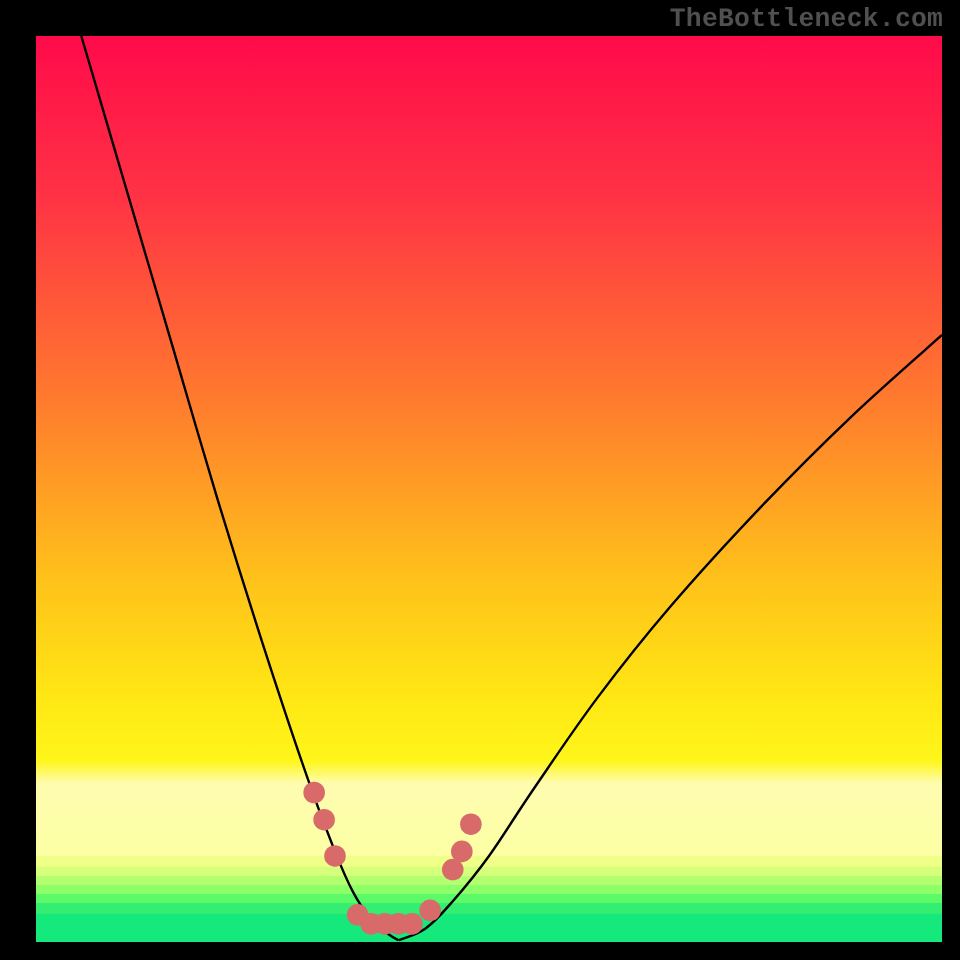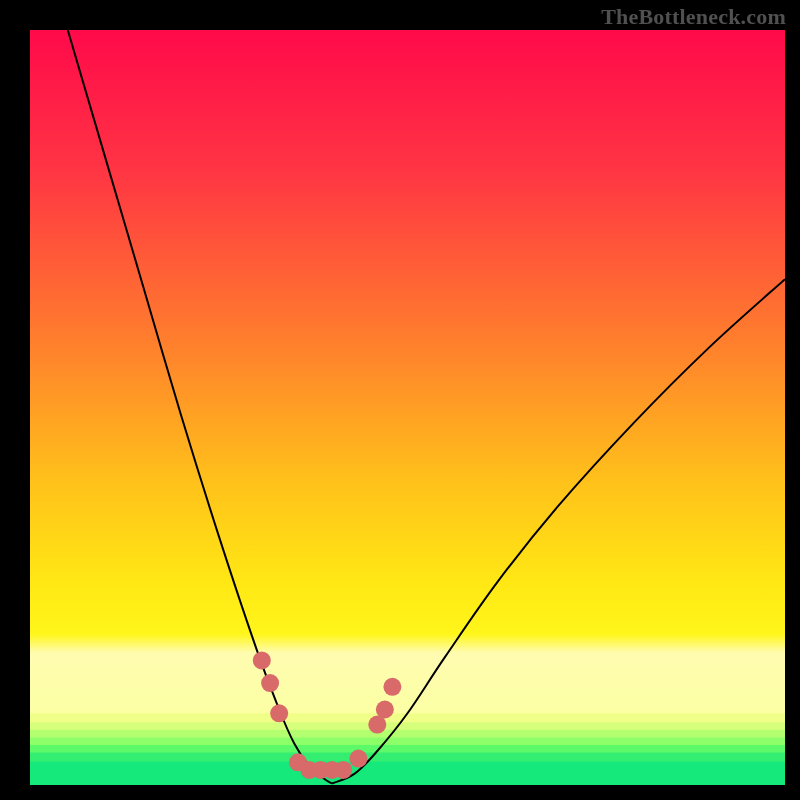--- a/index.html
+++ b/index.html
@@ -13,21 +13,21 @@
   .outer {
     width: 800px;
     height: 800px;
     background: #000000;
     position: relative;
   }
   .watermark {
     position: absolute;
     top: 4px;
     right: 14px;
-    font-family: Liberation Serif, serif;
+    font-family: Liberation Mono, monospace;
     font-size: 22px;
     font-weight: 600;
     color: #505050;
     letter-spacing: 0.2px;
     z-index: 10;
   }
   .plot {
     position: absolute;
     left: 30px;
     top: 30px;

